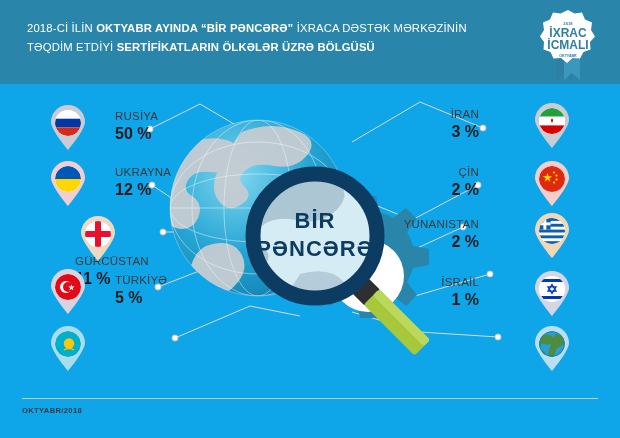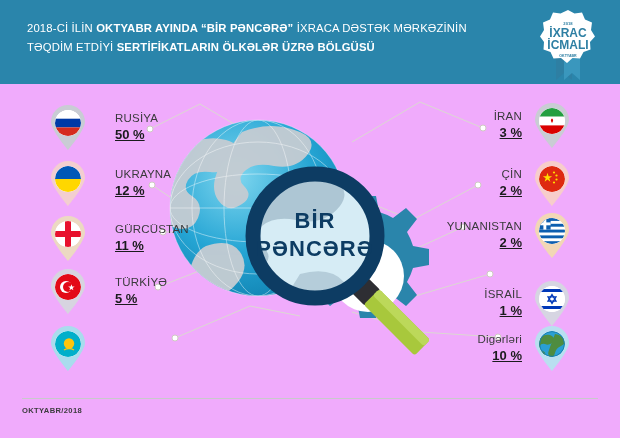--- a/index.html
+++ b/index.html
@@ -7,21 +7,21 @@
     padding: 0;
     background: #ffffff;
   }
   body {
     font-family: "Liberation Sans", sans-serif;
   }
   #infographic {
     position: relative;
     width: 620px;
     height: 438px;
-    background: #f0abfc;
+    background: #0ea5e9;
     overflow: hidden;
   }
 
   
   .header {
     position: absolute;
     left: 0; top: 0;
     width: 620px;
     height: 84px;
     background: #2a85ab;
@@ -71,21 +71,21 @@
   .connectors svg { display: block; }
 
   
   .row {
     position: absolute;
     display: flex;
     align-items: center;
     height: 46px;
   }
   .row.left  { left: 48px; }
-  .row.right { right: 48px; flex-direction: row-reverse; }
+  .row.right { right: 48px; flex-direction: row-reverse; gap: 43px; }
 
   .pin {
     position: relative;
     width: 40px;
     height: 46px;
     flex: 0 0 40px;
   }
   .pin .pin-shape {
     position: absolute;
     left: 0; top: 0;
@@ -114,24 +114,23 @@
   .lbl .name {
     display: block;
     color: #3a3a3c;
     font-size: 11.5px;
     font-weight: 400;
     letter-spacing: 0.2px;
   }
   .lbl .val {
     display: block;
     color: #1b1b1d;
-    font-size: 13px;
+    font-size: 16px;
     font-weight: 700;
     margin-top: 1px;
-    text-decoration: underline;
   }
 
   
   .footer-rule {
     position: absolute;
     left: 22px;
     top: 398px;
     width: 576px;
     height: 1px;
     background: #c9c9cc;
@@ -319,21 +318,21 @@
             </g>
           </svg>
       </span>
     </div>
     <div class="lbl">
       <span class="name">UKRAYNA</span>
       <span class="val">12 %</span>
     </div>
   </div>
 
-  <div class="row left" style="top:215px;">
+  <div class="row left" style="top:215px;flex-direction:column;">
     <div class="pin">
       <svg class="pin-shape" width="40" height="46" viewBox="0 0 40 46">
           <path d="M20 46 C20 46 3 26 3 18 A17 17 0 0 1 37 18 C37 26 20 46 20 46 Z" fill="#ecd9c2"></path>
         </svg>
       <span class="flag">
         <svg width="26" height="26" viewBox="0 0 26 26">
             <clipPath id="cG">
               <circle cx="13" cy="13" r="13"></circle>
             </clipPath>
             <g clip-path="url(#cG)">
@@ -470,21 +469,21 @@
             </g>
           </svg>
       </span>
     </div>
     <div class="lbl">
       <span class="name">YUNANISTAN</span>
       <span class="val">2 %</span>
     </div>
   </div>
 
-  <div class="row right" style="top:280px;">
+  <div class="row right" style="top:270px;">
     <div class="pin">
       <svg class="pin-shape" width="40" height="46" viewBox="0 0 40 46">
           <path d="M20 46 C20 46 3 26 3 18 A17 17 0 0 1 37 18 C37 26 20 46 20 46 Z" fill="#d6d5e2"></path>
         </svg>
       <span class="flag">
         <svg width="26" height="26" viewBox="0 0 26 26">
             <clipPath id="cS">
               <circle cx="13" cy="13" r="13"></circle>
             </clipPath>
             <g clip-path="url(#cS)">
@@ -517,22 +516,18 @@
             </clipPath>
             <g clip-path="url(#cW)">
               <rect width="26" height="26" fill="#2a9fd4"></rect>
               <path d="M2 6 q6 -4 11 -1 q4 3 1 6 q-4 4 -8 2 q-4 -1 -5 2 q-1 4 3 5 q4 2 1 5 q-4 3 -7 -2 q-2 -6 1 -11 Z" fill="#4e8c3f"></path>
               <path d="M16 3 q7 1 9 6 q2 4 -3 6 q-5 2 -6 7 q-1 5 -5 4 q-3 -2 -1 -7 q2 -6 6 -16 Z" fill="#4e8c3f"></path>
             </g>
             <circle cx="13" cy="13" r="12.4" fill="none" stroke="#1b7fae" stroke-width="1"></circle>
           </svg>
       </span>
     </div>
-    <div class="lbl">
-      <span class="name">Digərləri</span>
-      <span class="val">10 %</span>
-    </div>
   </div>
 
   <div class="footer-rule"></div>
   <div class="footer-text">OKTYABR/2018</div>
 
 </div>
 
 </body></html>

